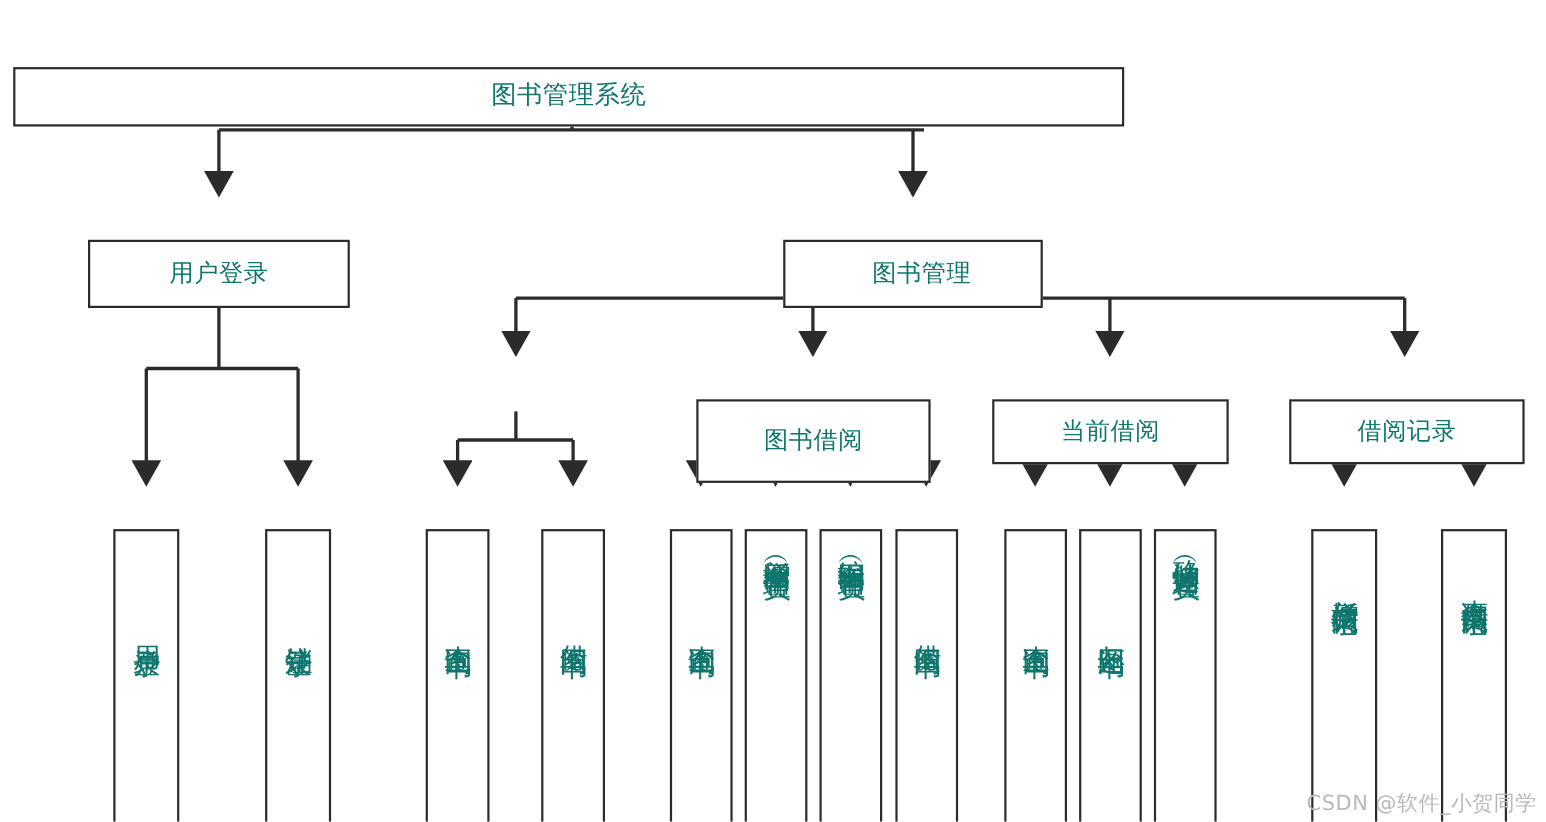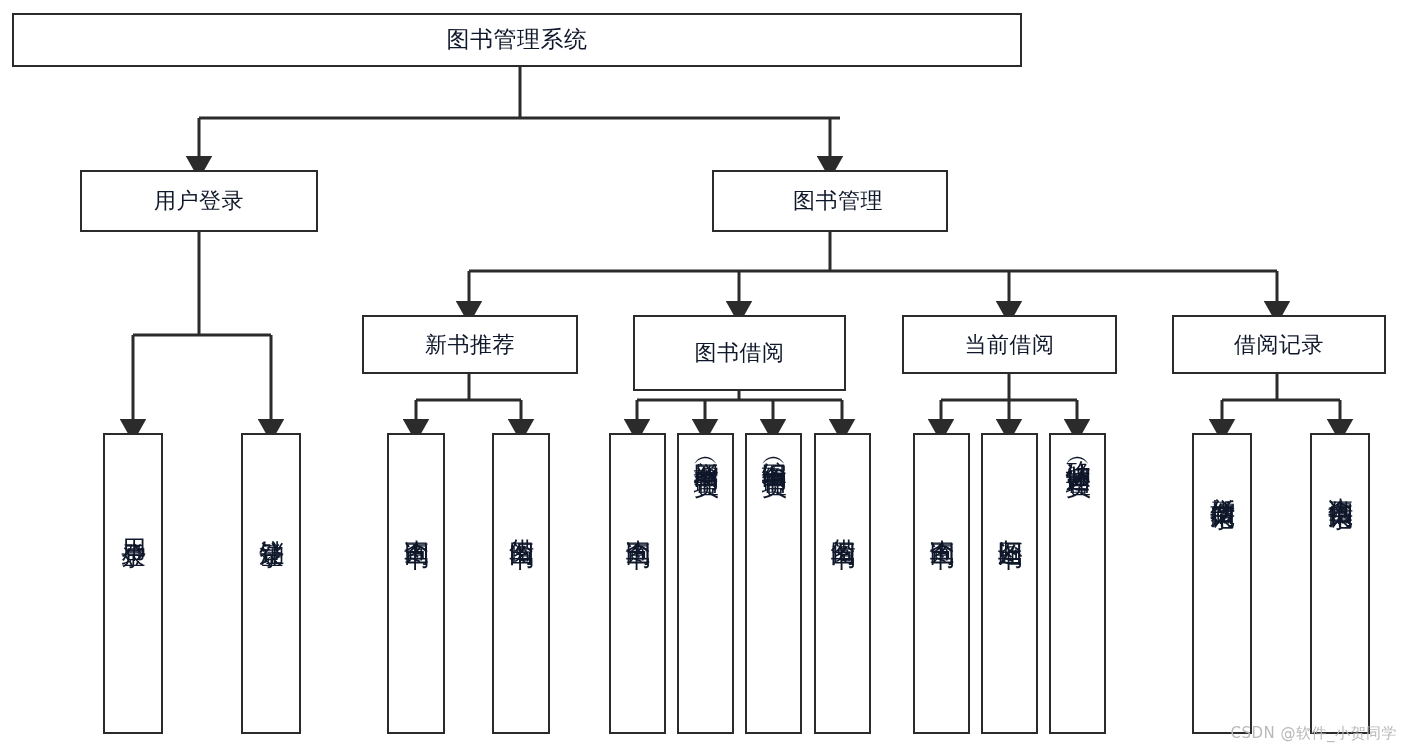--- a/index.html
+++ b/index.html
@@ -25,21 +25,22 @@
     height: 747px;
   }
   .node {
     position: absolute;
     box-sizing: border-box;
     background: #ffffff;
     border: 2px solid #2b2b2b;
     display: flex;
     align-items: center;
     justify-content: center;
-    color: #0f172a;
+    color: #0f766e;
+    margin-top: 48px;
   }
   .node-label {
     display: block;
     text-align: center;
     line-height: 1.18;
     letter-spacing: 0.5px;
   }
   .horiz .node-label {
     writing-mode: horizontal-tb;
     font-size: 22px;
@@ -55,21 +56,21 @@
     text-orientation: upright;
     font-size: 25px;
     line-height: 1.05;
     letter-spacing: 2px;
     white-space: nowrap;
   }
   #watermark {
     position: absolute;
     right: 8px;
     bottom: 4px;
-    font-size: 15px;
+    font-size: 19px;
     color: #b9b9b9;
     letter-spacing: 0.5px;
     white-space: nowrap;
     font-family: "DejaVu Sans", "Liberation Sans", sans-serif;
   }
 </style>
 </head>
 <body>
 
 <div id="canvas">
@@ -132,23 +133,20 @@
   </div>
 
   <div class="node horiz" style="left:80px; top:170px; width:238px; height:62px;">
     <span class="node-label">用户登录</span>
   </div>
 
   <div class="node horiz" style="left:712px; top:170px; width:236px; height:62px;padding-left:16px;">
     <span class="node-label">图书管理</span>
   </div>
 
-  <div class="node horiz" style="left:362px; top:315px; width:216px; height:59px;">
-    <span class="node-label">新书推荐</span>
-  </div>
 
   <div class="node horiz" style="left:633px; top:315px; width:213px; height:76px;">
     <span class="node-label">图书借阅</span>
   </div>
 
   <div class="node horiz" style="left:1172px; top:315px; width:214px; height:59px;">
     <span class="node-label">借阅记录</span>
   </div>
 
   <div class="node horiz" style="left:902px; top:315px; width:215px; height:59px;">

